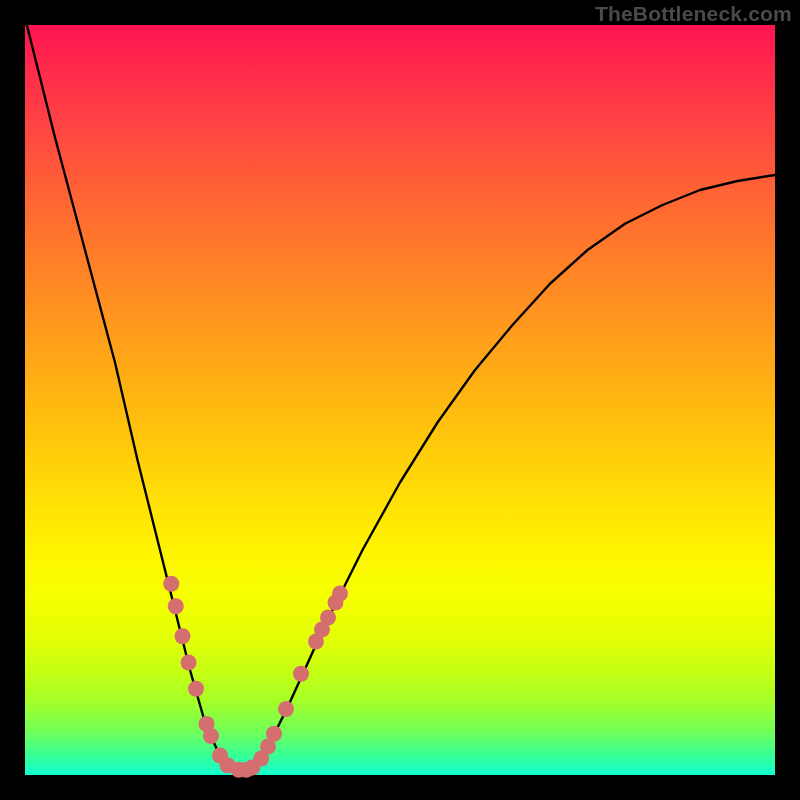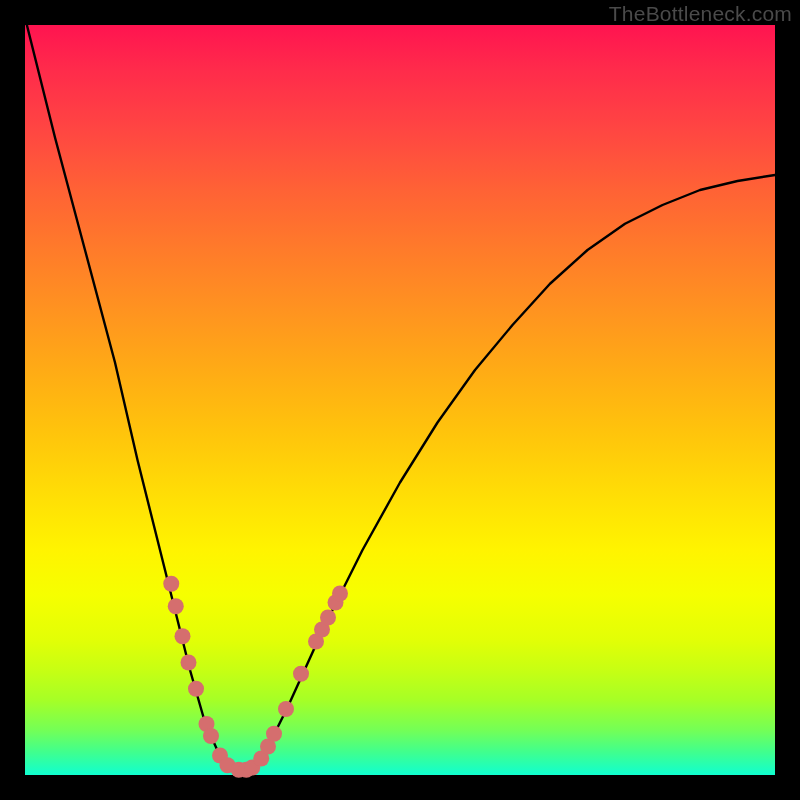--- a/index.html
+++ b/index.html
@@ -8,20 +8,21 @@
     width: 800px;
     height: 800px;
     overflow: hidden;
     background: #000;
   }
   .frame {
     position: relative;
     width: 800px;
     height: 580px;
     background: #000;
+    font-weight: bold;
   }
   .plot-area {
     position: absolute;
     left: 25px;
     top: 25px;
     width: 750px;
     height: 750px;
     
     background: linear-gradient(to bottom,
       #ff1450 0%,

